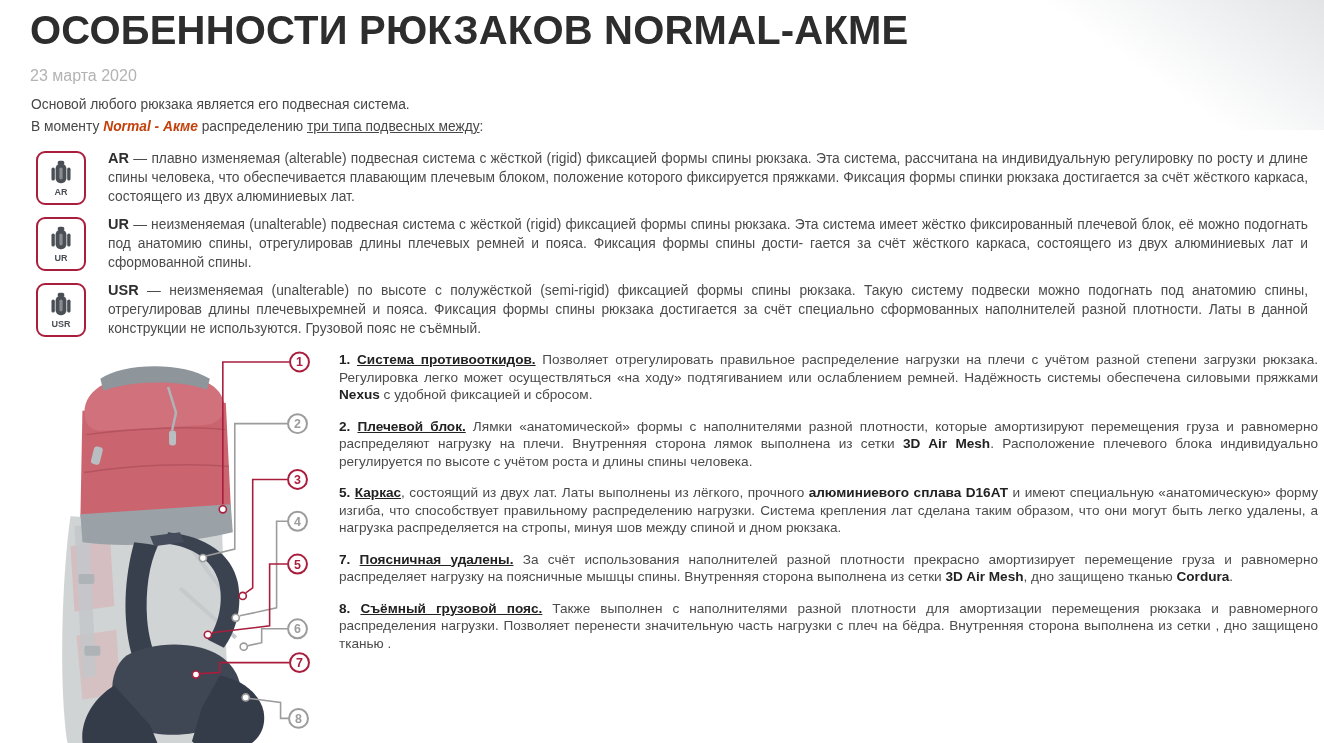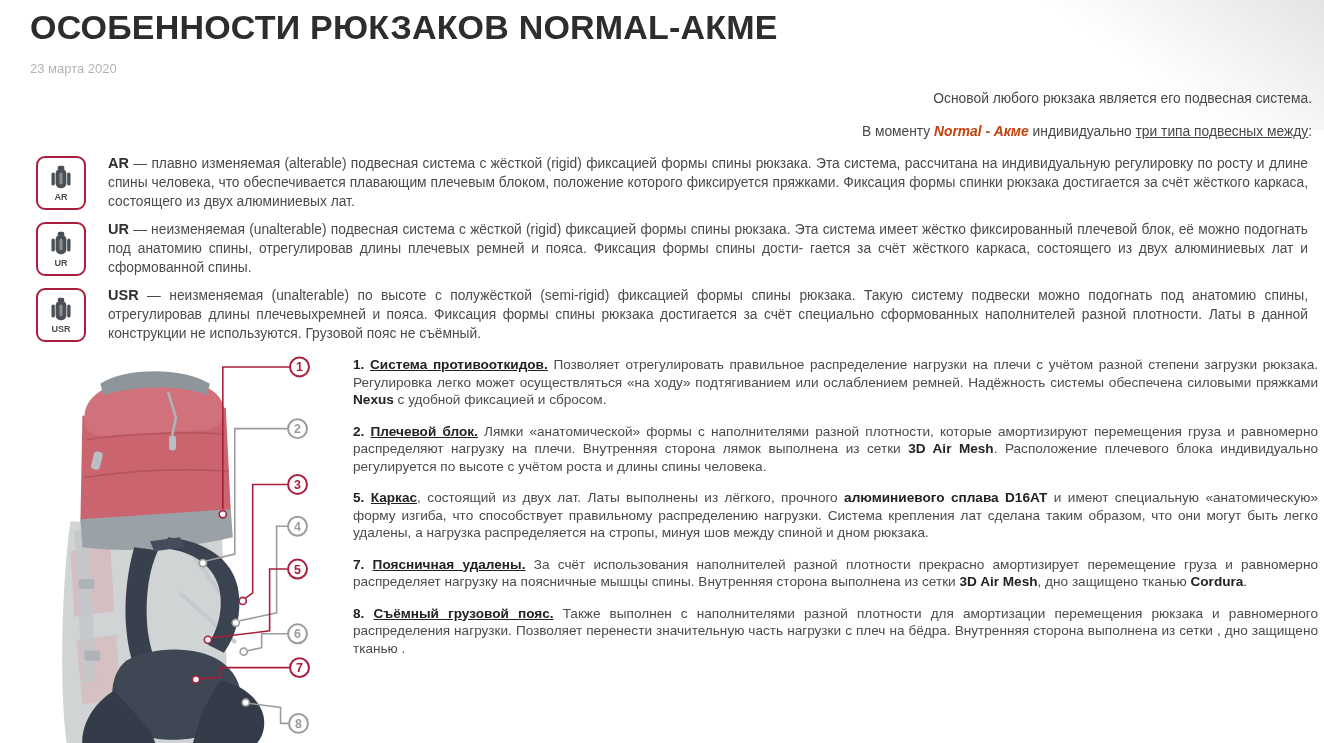--- a/index.html
+++ b/index.html
@@ -1,52 +1,52 @@
 <!DOCTYPE html>
 <html><head>
 <meta charset="utf-8">
 <style>
   html,body{margin:0;padding:0;width:1324px;height:743px;overflow:hidden;background:#fff;
     font-family:"Liberation Sans","DejaVu Sans",sans-serif;color:#454545;}
   .corner-shade{position:absolute;top:0;right:0;width:330px;height:130px;
     background:linear-gradient(215deg,#e2e4e6 0%,rgba(255,255,255,0) 55%);pointer-events:none;}
   .page{position:relative;padding:4px 0 0 30px;}
-  h1.title{margin:4px 0 14px 0;font-size:34px;font-weight:bold;color:#2d2d2d;letter-spacing:.2px;}
-  .date{font-size:13px;color:#b3b3b3;margin:0 0 9px 0;}
-  .intro{font-size:13.8px;line-height:21px;color:#474747;margin:12px;text-align:right;}
+  h1.title{margin:4px 0 14px 0;font-size:40px;font-weight:bold;color:#2d2d2d;letter-spacing:.2px;}
+  .date{font-size:16px;color:#b3b3b3;margin:0 0 9px 0;}
+  .intro{font-size:13.8px;line-height:21px;color:#474747;margin:1px;}
   .brand{font-weight:bold;font-style:italic;color:#c2410c;}
   .link-underline{text-decoration:underline;cursor:pointer;}
   
   .systems{margin-top:12px;}
   .sys-row{display:flex;align-items:flex-start;margin-bottom:9px;}
   .sys-icon{flex:none;width:46px;height:50px;border:2px solid #aa1e3d;border-radius:9px;
     display:flex;flex-direction:column;align-items:center;justify-content:center;margin:2px 22px 0 6px;}
   .sys-icon .code-label{font-size:9px;font-weight:bold;color:#4a4f56;line-height:9px;margin-top:-1px;}
   .sys-text{flex:1;font-size:13.8px;line-height:19px;text-align:justify;color:#4b4b4b;padding-right:16px;}
   .sys-code{font-weight:bold;color:#2f2f2f;font-size:14.5px;}
   
   .main{display:flex;margin-top:2px;}
   .figure{flex:none;width:305px;height:463px;}
   .features{flex:1;padding:4px 6px 0 2px;}
-  .features p.feature{margin:0 0 14px 16px;font-size:13.6px;line-height:17.5px;text-align:justify;color:#4b4b4b;}
+  .features p.feature{margin:0 0 14px 2px;font-size:13.6px;line-height:17.5px;text-align:justify;color:#4b4b4b;}
   .features b{color:#222;}
   .features b.fh{text-decoration:underline;}
 </style>
 </head>
 <body>
 
 <div class="corner-shade"></div>
 
 <div class="page">
 
   <h1 class="title">ОСОБЕННОСТИ РЮКЗАКОВ NORMAL-АКМЕ</h1>
   <div class="date">23 марта 2020</div>
 
   <p class="intro">Основой любого рюкзака является его подвесная система.</p>
-  <p class="intro"><span>В моменту</span> <span class="brand">Normal - Акме</span> <span>индивидуально</span> <span class="link-underline">три типа подвесных между</span><span>:</span></p>
+  <p class="intro"><span>В моменту</span> <span class="brand">Normal - Акме</span> <span>распределению</span> <span class="link-underline">три типа подвесных между</span><span>:</span></p>
 
   <div class="systems">
 
     <div class="sys-row">
       <div class="sys-icon">
         <svg width="26" height="30" viewBox="0 0 24 26">
           <path d="M9 2 C9 0.5 15 0.5 15 2 L15 4 L9 4 Z" fill="#4a4f56"></path>
           <rect x="7" y="3.5" width="10" height="18" rx="4.5" fill="#4a4f56"></rect>
           <rect x="3.2" y="7" width="3.1" height="12" rx="1.5" fill="#4a4f56"></rect>
           <rect x="17.7" y="7" width="3.1" height="12" rx="1.5" fill="#4a4f56"></rect>

